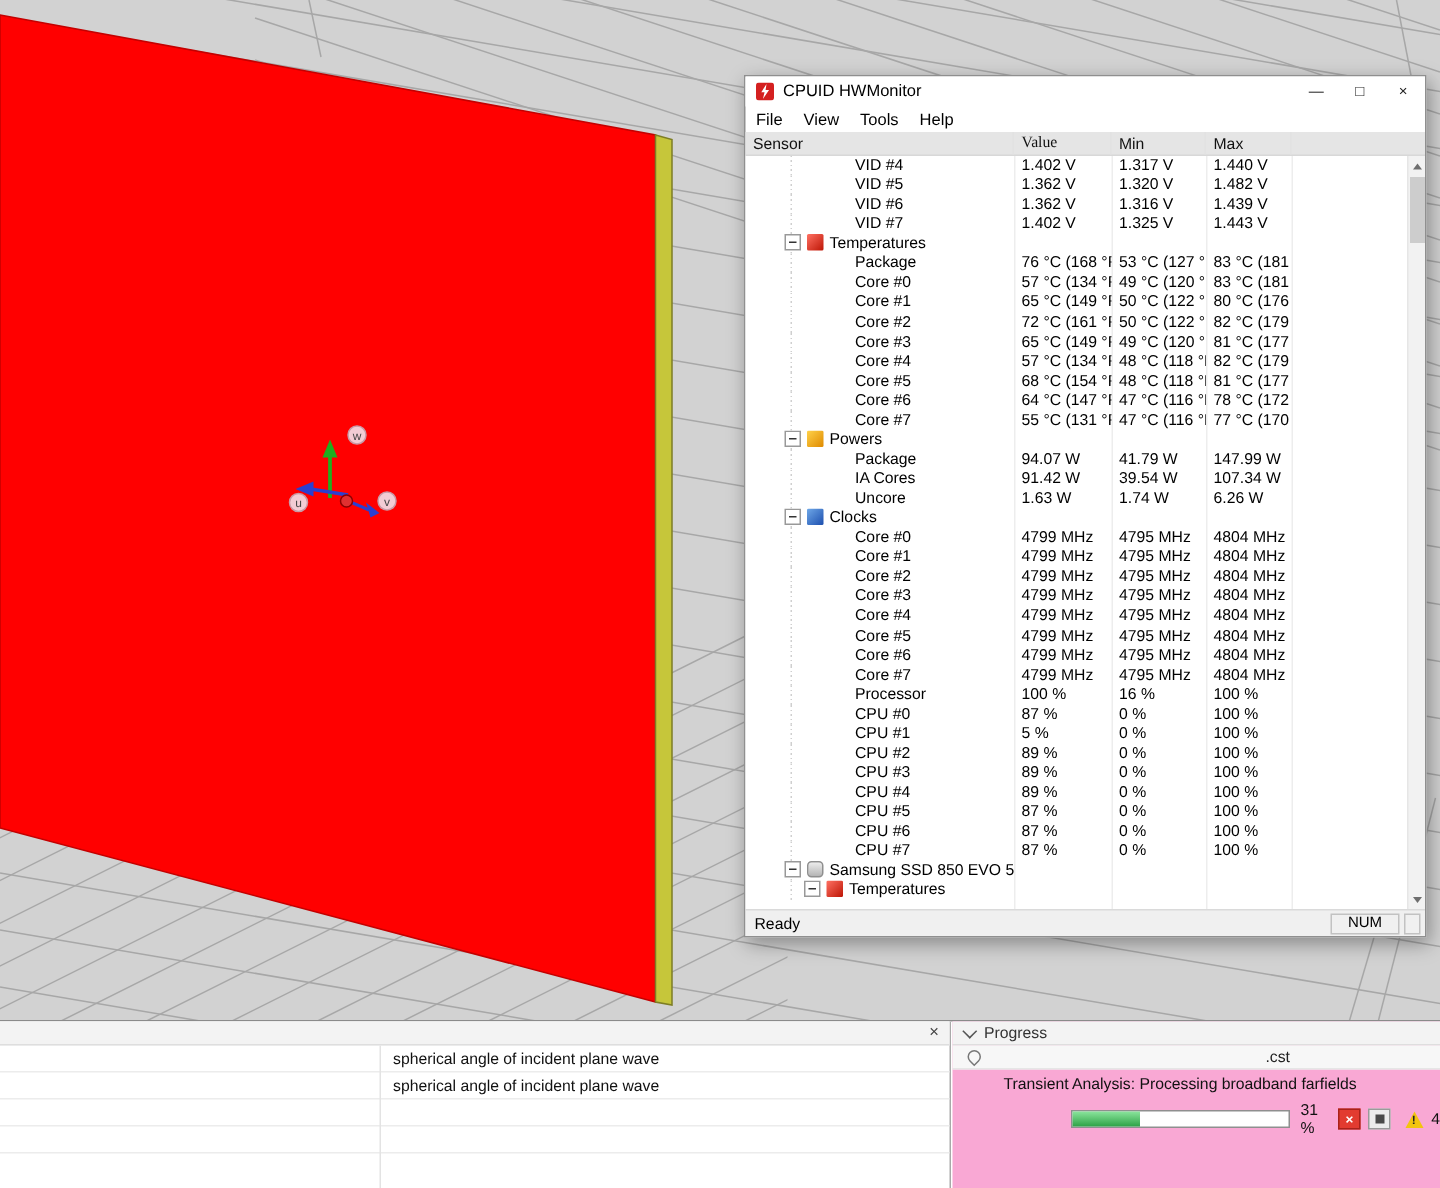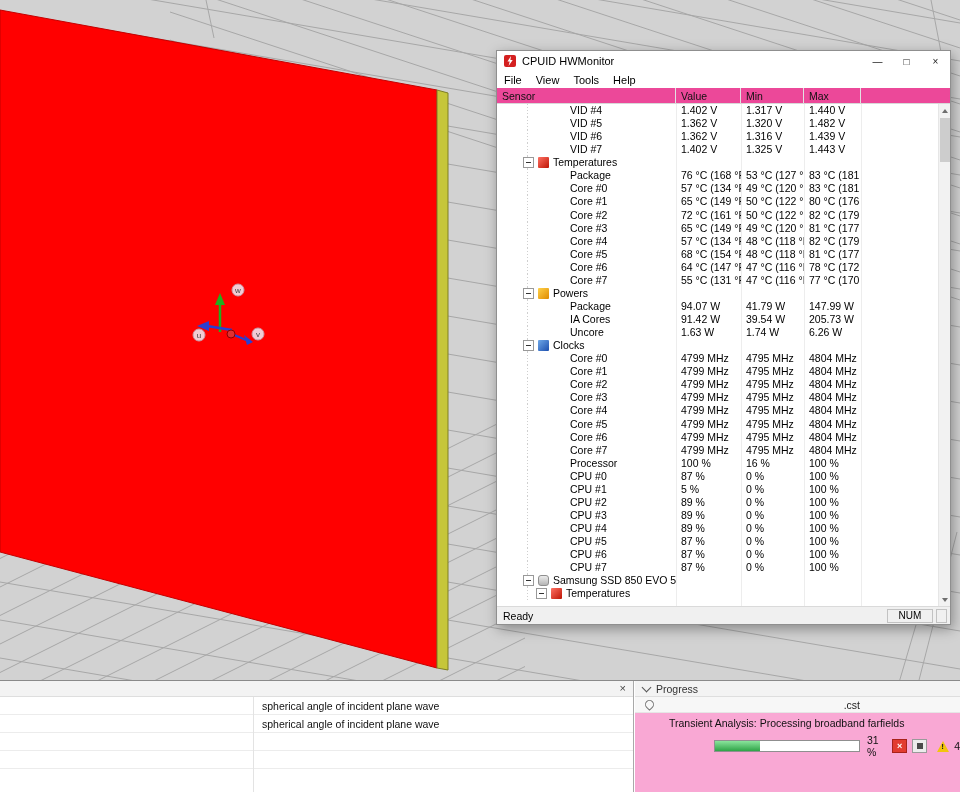--- a/index.html
+++ b/index.html
@@ -15,32 +15,32 @@
        box-shadow:2px 4px 12px rgba(0,0,0,.35);display:flex;flex-direction:column;
        font-size:11px;color:#000;}
   .hwm-title{height:20px;display:flex;align-items:center;flex:none;background:#fff;}
   .hwm-app-icon{width:12px;height:12px;margin-left:7px;flex:none;}
   .hwm-title-text{margin-left:6px;font-size:11px;}
   .hwm-controls{margin-left:auto;display:flex;height:100%;}
   .hwm-ctl{width:29px;height:100%;display:flex;align-items:center;justify-content:center;
            font-size:10px;color:#222;}
   .hwm-menu{height:17px;display:flex;align-items:center;flex:none;font-size:11px;}
   .hwm-menu .mitem{padding:0 7px;}
-  .hwm-header{height:15px;display:flex;flex:none;background:#ec4899;
+  .hwm-header{height:15px;display:flex;flex:none;background:#e5e5e5;
               border-bottom:1px solid #d8d8d8;font-size:10.5px;color:#111;}
   .hwm-hcell{box-sizing:border-box;border-right:1px solid #e2e2e2;padding-left:5px;
              display:flex;align-items:center;overflow:hidden;flex:none;}
-  .hc-sensor{width:179px;}.hc-value{width:65px;}.hc-min{width:63px;}.hc-max{width:57px;}
+  .hc-sensor{width:179px;}.hc-value{width:65px;font-family:Liberation Serif, serif;}.hc-min{width:63px;}.hc-max{width:57px;}
   .hc-rest{flex:1;border-right:none;}
   .hwm-list{position:relative;flex:1;overflow:hidden;background:#fff;}
   .vline{position:absolute;top:0;bottom:0;width:1px;background:#ededed;}
   .hwm-rows{position:absolute;left:0;top:0;right:12px;bottom:0;}
   .hw-row{display:flex;height:13.07px;align-items:center;font-size:10.5px;line-height:13px;}
   .hw-cell{box-sizing:border-box;flex:none;overflow:hidden;white-space:nowrap;}
-  .c-label{width:179px;display:flex;align-items:center;height:100%;
+  .c-label{width:179px;display:flex;align-items:flex-start;height:100%;
            background-image:repeating-linear-gradient(to bottom,#cfcfcf 0 1px,transparent 1px 3px);
            background-size:1px 100%;background-position:30px 0;background-repeat:no-repeat;}
   .c-val{width:65px;padding-left:5px;}
   .c-min{width:63px;padding-left:5px;}
   .c-max{width:57px;padding-left:5px;}
   .hw-row.sensor  .c-label{padding-left:73px;}
   .hw-row.group   .c-label{padding-left:26px;}
   .hw-row.device  .c-label{padding-left:26px;}
   .hw-row.subgroup .c-label{padding-left:39px;}
   .expand{width:9px;height:9px;border:1px solid #999;background:#fff;flex:none;
@@ -371,21 +371,21 @@
             <div class="hw-cell c-val">94.07 W</div>
             <div class="hw-cell c-min">41.79 W</div>
             <div class="hw-cell c-max">147.99 W</div>
           </div>
           <div class="hw-row sensor">
             <div class="hw-cell c-label">
               <span>IA Cores</span>
             </div>
             <div class="hw-cell c-val">91.42 W</div>
             <div class="hw-cell c-min">39.54 W</div>
-            <div class="hw-cell c-max">205.73 W</div>
+            <div class="hw-cell c-max">107.34 W</div>
           </div>
           <div class="hw-row sensor">
             <div class="hw-cell c-label">
               <span>Uncore</span>
             </div>
             <div class="hw-cell c-val">1.63 W</div>
             <div class="hw-cell c-min">1.74 W</div>
             <div class="hw-cell c-max">6.26 W</div>
           </div>
           <div class="hw-row group">

